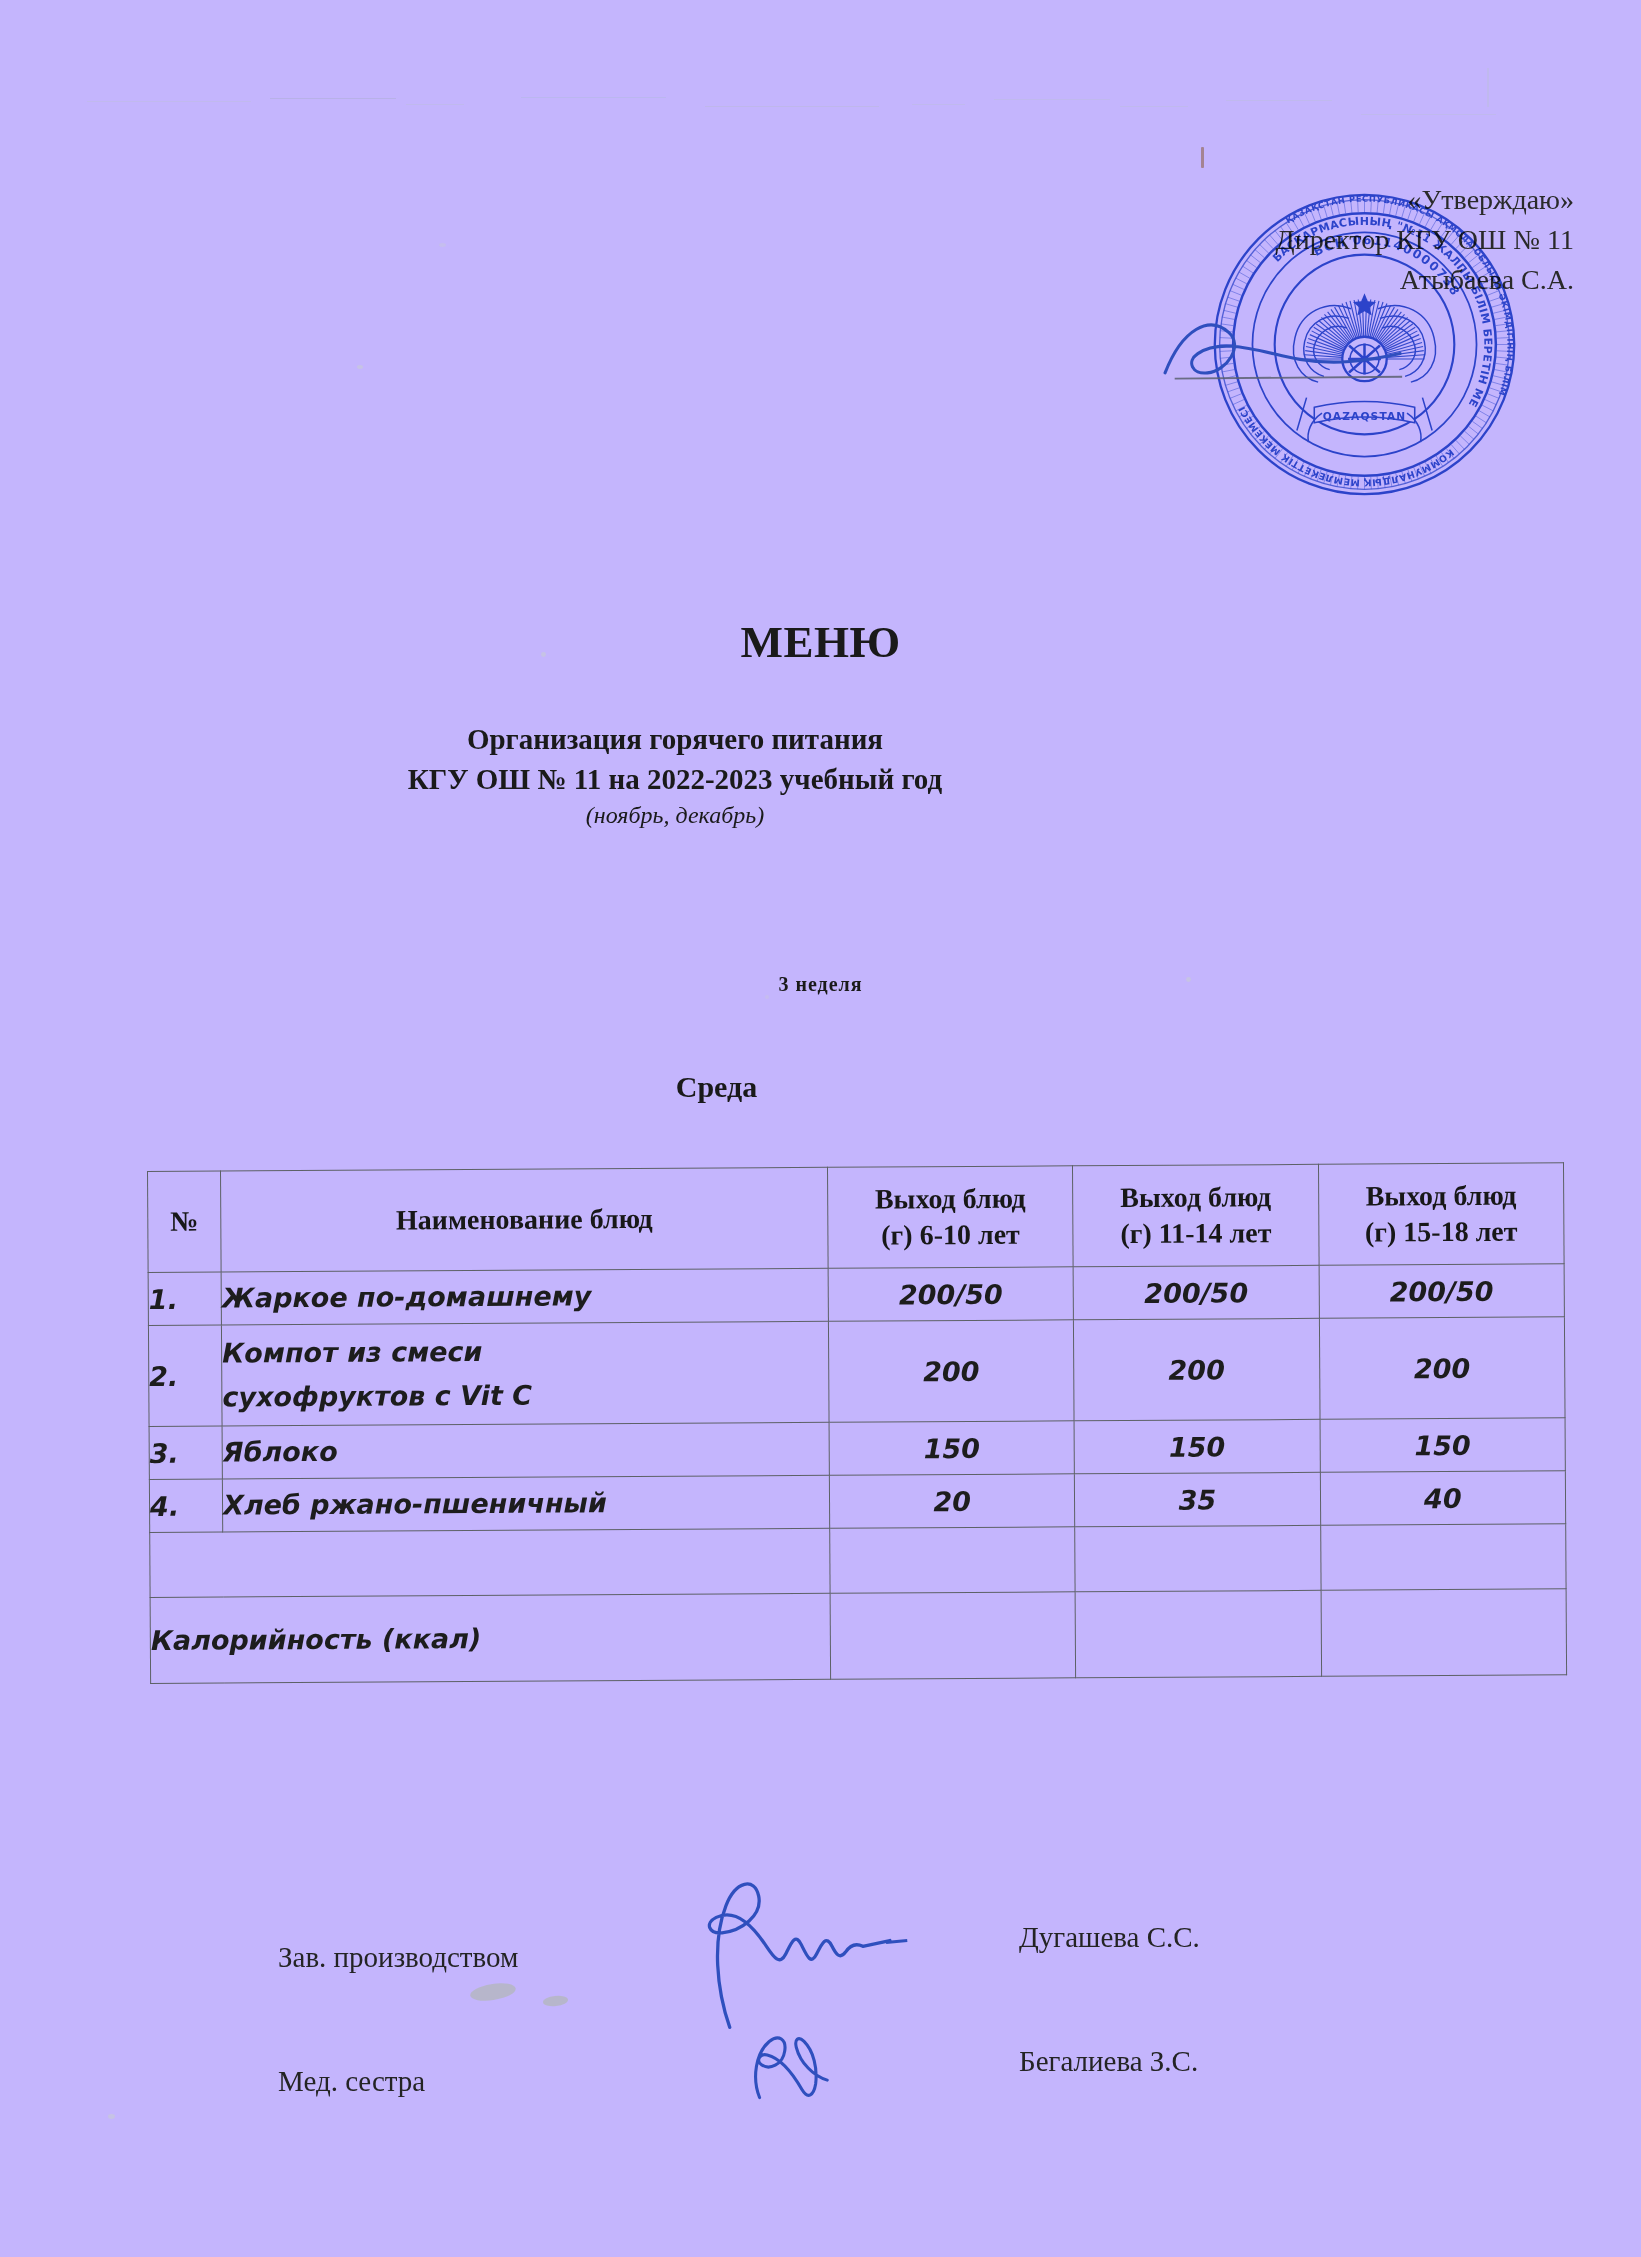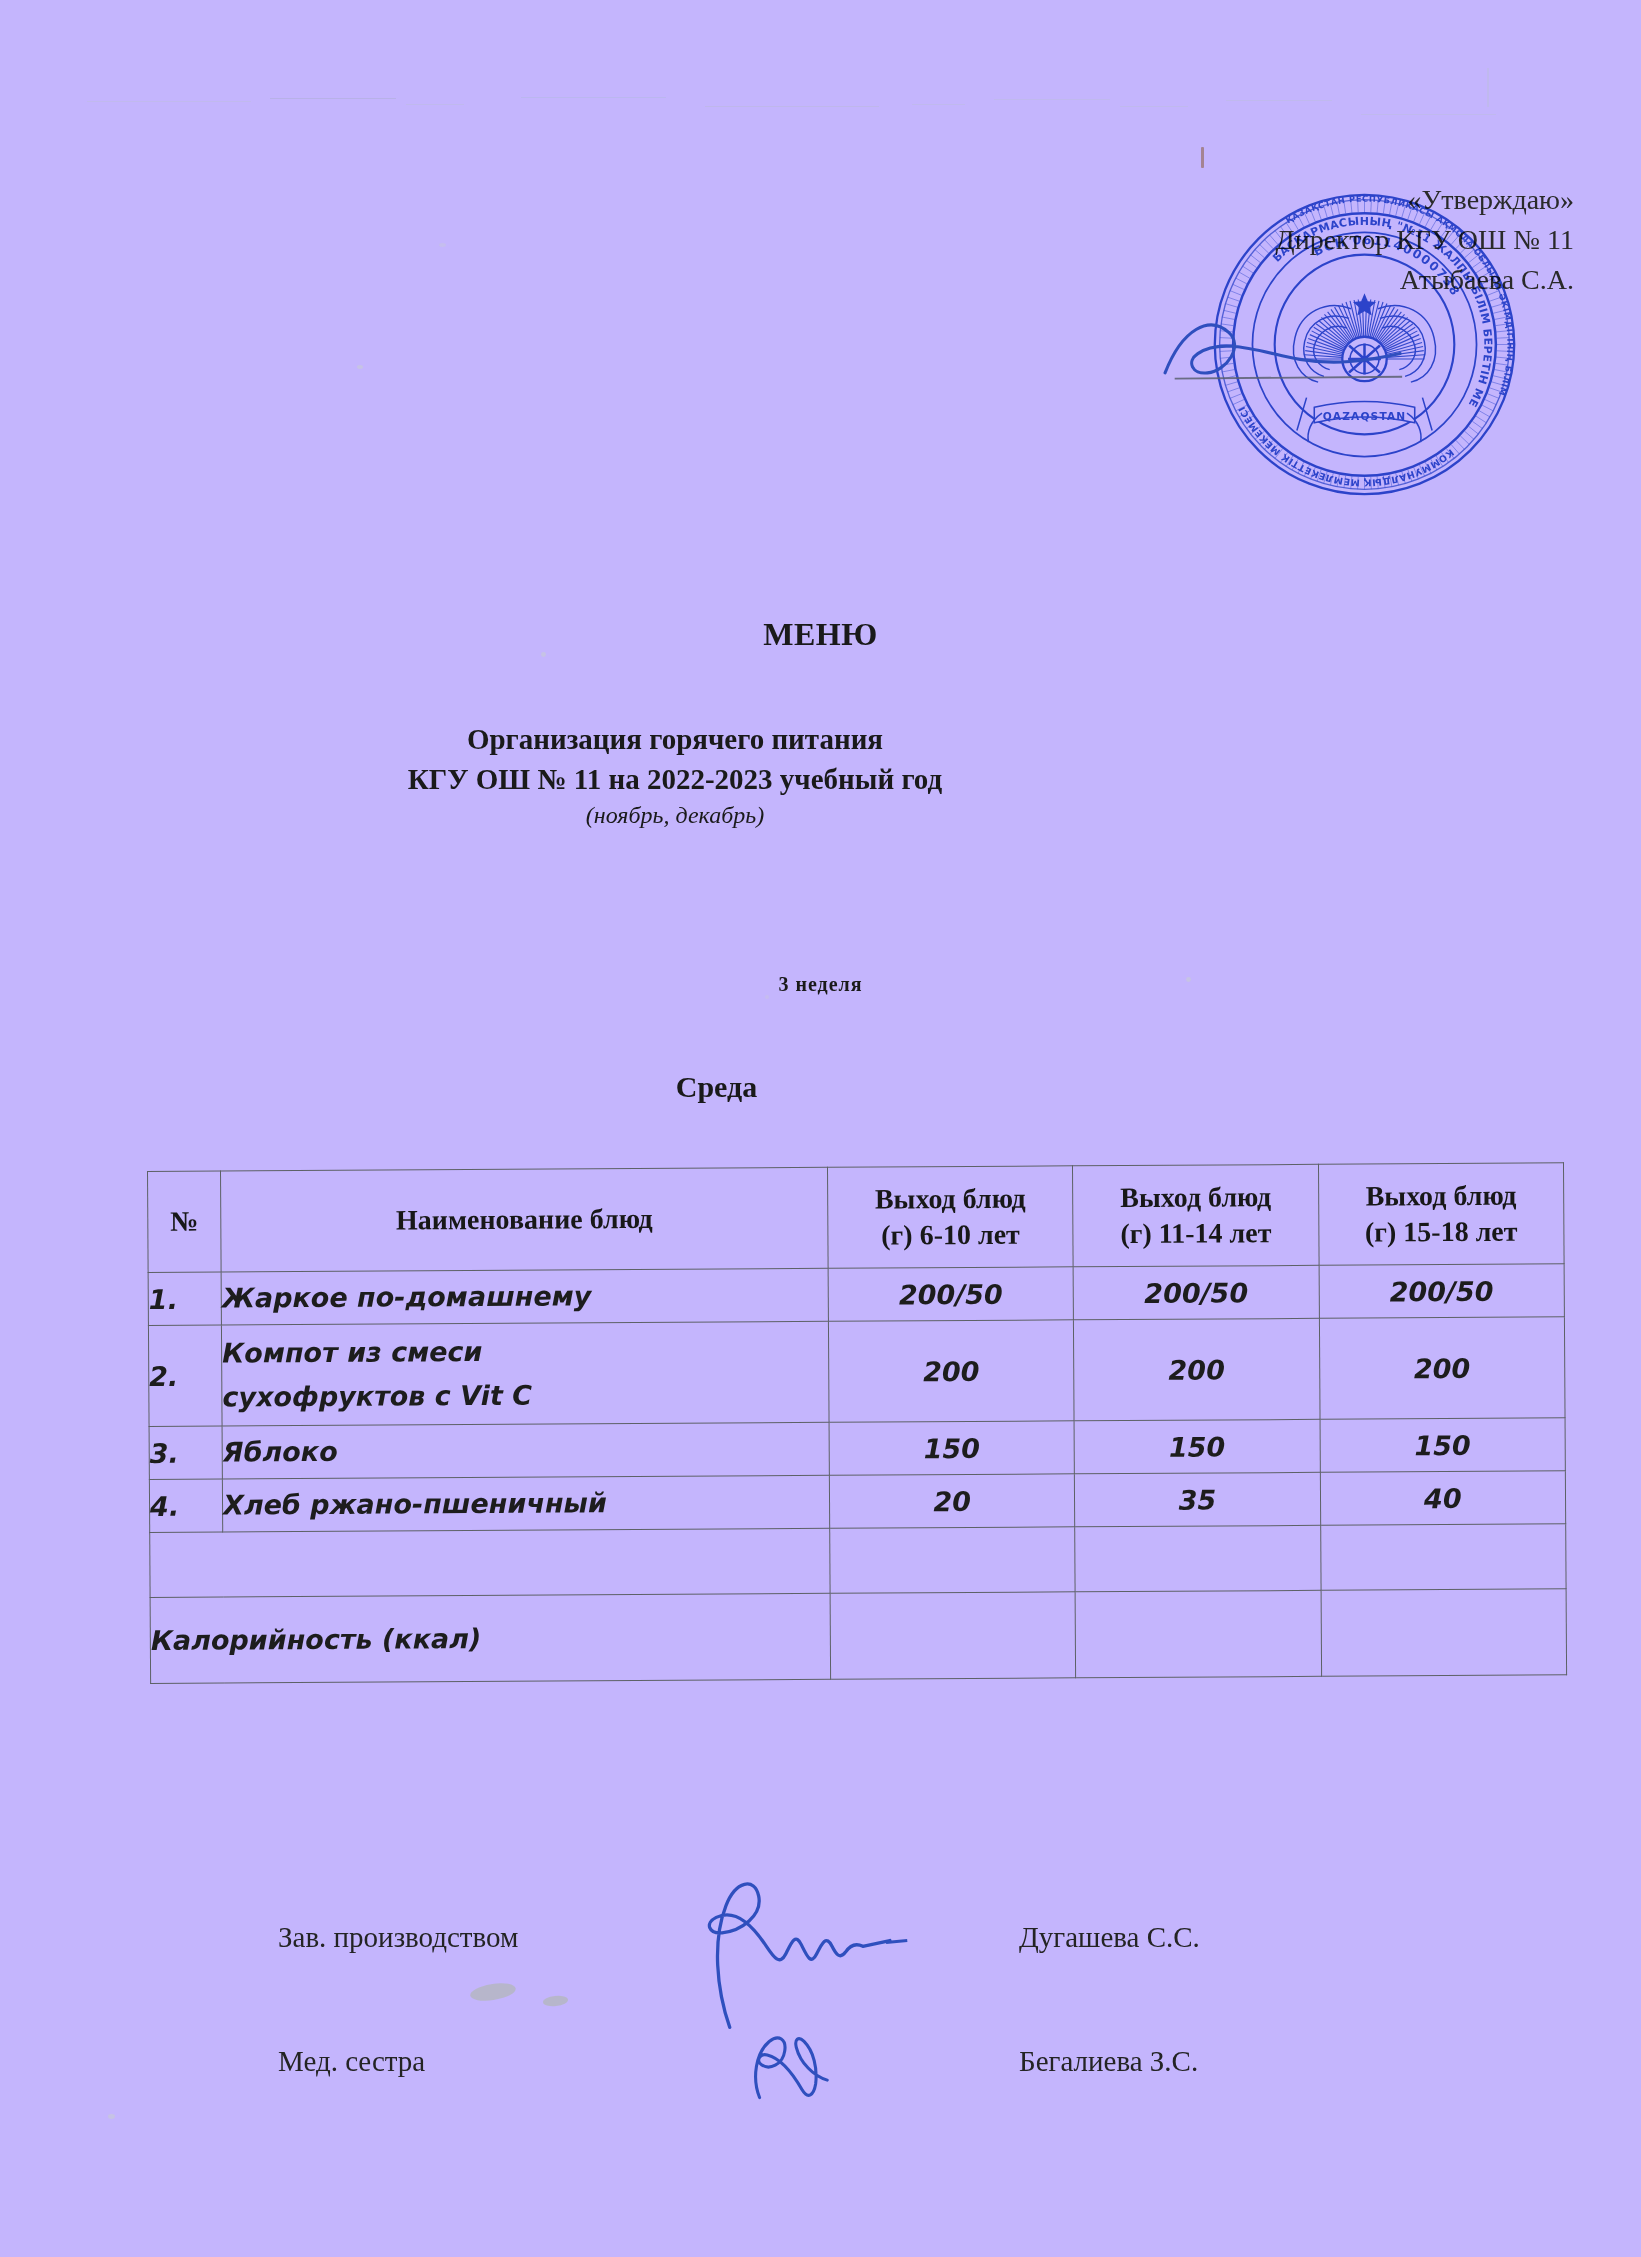--- a/index.html
+++ b/index.html
@@ -74,21 +74,21 @@
 
   
   .ink { position: absolute; pointer-events: none; }
 
   
   .doc-title {
     position: absolute;
     left: 0; top: 616px;
     width: 1641px;
     text-align: center;
-    font-size: 32px;
+    font-size: 45px;
     font-weight: bold;
     letter-spacing: 0.5px;
   }
   .subtitle {
     position: absolute;
     left: 0; top: 719px;
     width: 1350px;
     text-align: center;
     font-size: 29px;
     font-weight: bold;
@@ -189,21 +189,21 @@
   }
 
   
   .sig-row {
     position: absolute;
     font-family: "Liberation Serif", serif;
     font-size: 29px;
     color: #242424;
     white-space: nowrap;
   }
-  .sig-role { position: absolute; left: 278px; }
+  .sig-role { position: absolute; left: 278px; margin-top: 20px; }
   .sig-name { position: absolute; left: 1019px; }
 
   .smudge {
     position: absolute;
     background: #b3b7ba;
     border-radius: 50%;
     opacity: .75;
     pointer-events: none;
   }
 </style>

